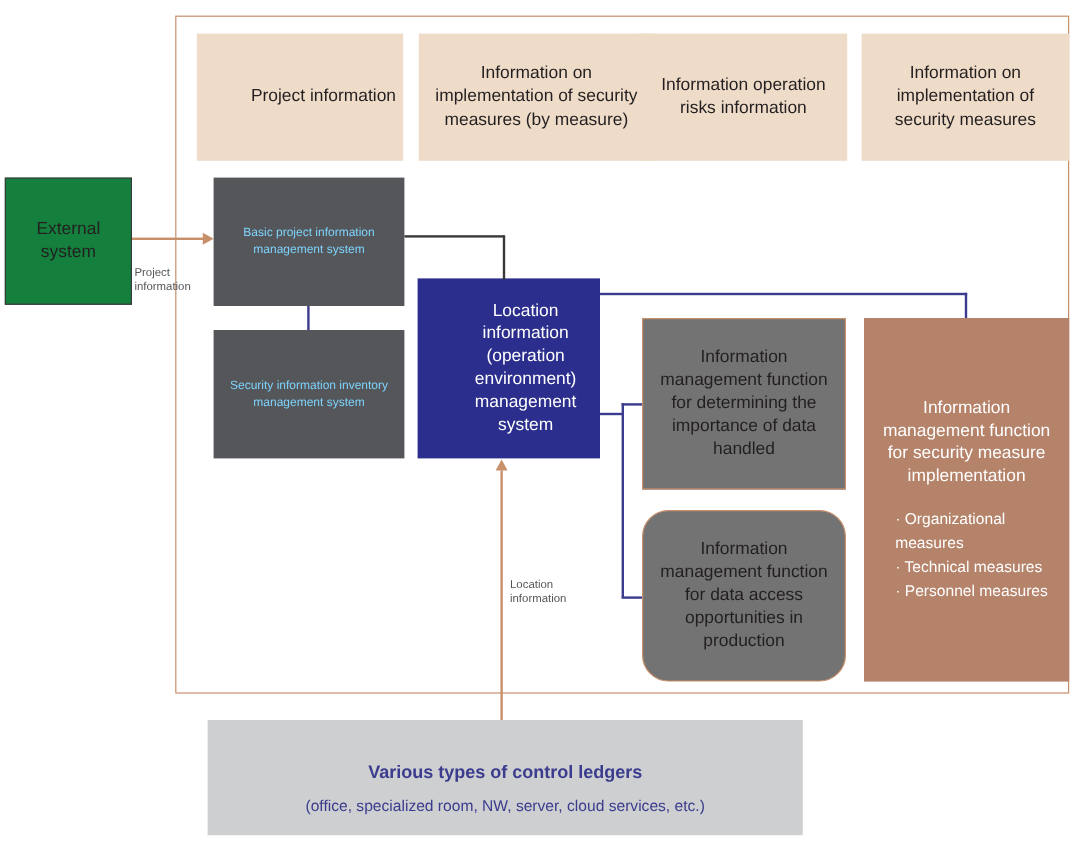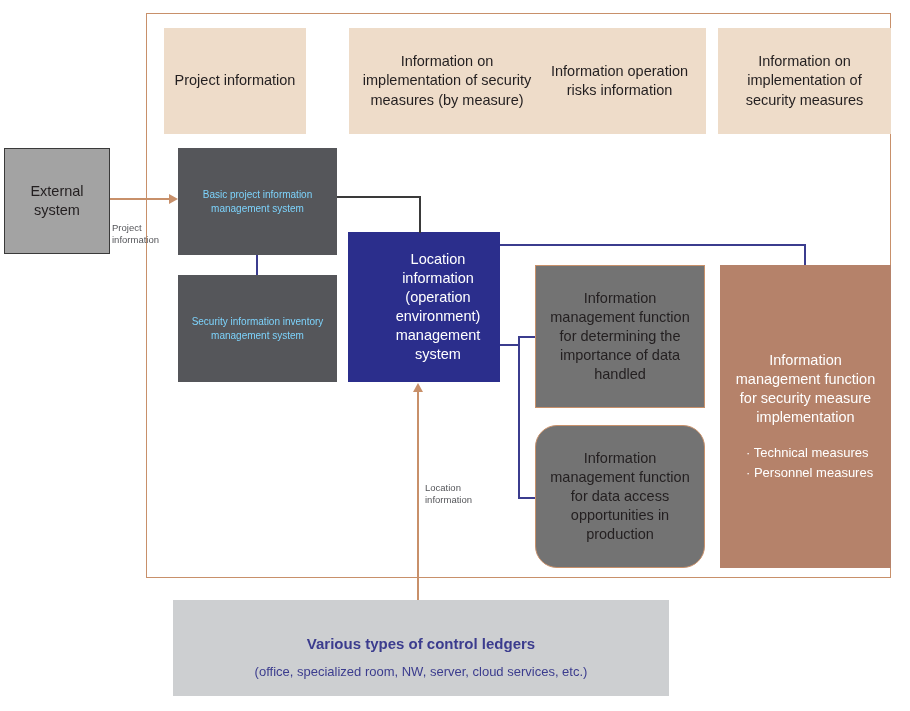--- a/index.html
+++ b/index.html
@@ -70,21 +70,21 @@
     list-style:none;
     margin:0;padding:0;
     text-align:left;
     padding-left:18px;
     font-size:13px;
     line-height:1.52;
   }
 
   
   .external{
-    background:#a3a3a3;
+    background:#15803d;
     border:1.5px solid #3a3a3a;
     color:#231f20;
     font-size:14.5px;
   }
 
   
   .ledger{
     background:#cdcfd1;
     color:#3b3c8e;
     display:block;
@@ -120,21 +120,21 @@
     border-bottom:9px solid #c8906a;
   }
 </style>
 </head>
 <body>
 
 <div id="stage">
 
   <div class="frame" style="left:146px;top:13px;width:745px;height:565px;"></div>
 
-  <div class="box beige" style="left:164px;top:28px;width:142px;height:106px;">
+  <div class="box beige" style="left:164px;top:28px;width:172px;height:106px;text-align:right;">
     <span class="inner">Project information</span>
   </div>
 
   <div class="box beige" style="left:349px;top:28px;width:196px;height:106px;">
     <span class="inner">Information on implementation of security measures (by measure)</span>
   </div>
 
   <div class="box beige" style="left:533px;top:28px;width:173px;height:106px;">
     <span class="inner">Information operation risks information</span>
   </div>
@@ -188,20 +188,21 @@
   </div>
 
   <div class="box white" style="left:535px;top:425px;width:170px;height:143px;border-radius:22px;">
     <span class="inner">Information management function for data access opportunities in production</span>
   </div>
 
   <div class="box brown" style="left:720px;top:265px;width:171px;height:303px;">
     <div class="inner">
       <div class="title">Information management function for security measure implementation</div>
       <ul>
+        <li>· Organizational measures</li>
         <li>· Technical measures</li>
         <li>· Personnel measures</li>
       </ul>
     </div>
   </div>
 
   <div class="box ledger" style="left:173px;top:600px;width:496px;height:96px;">
     <div class="l1">Various types of control ledgers</div>
     <div class="l2">(office, specialized room, NW, server, cloud services, etc.)</div>
   </div>

